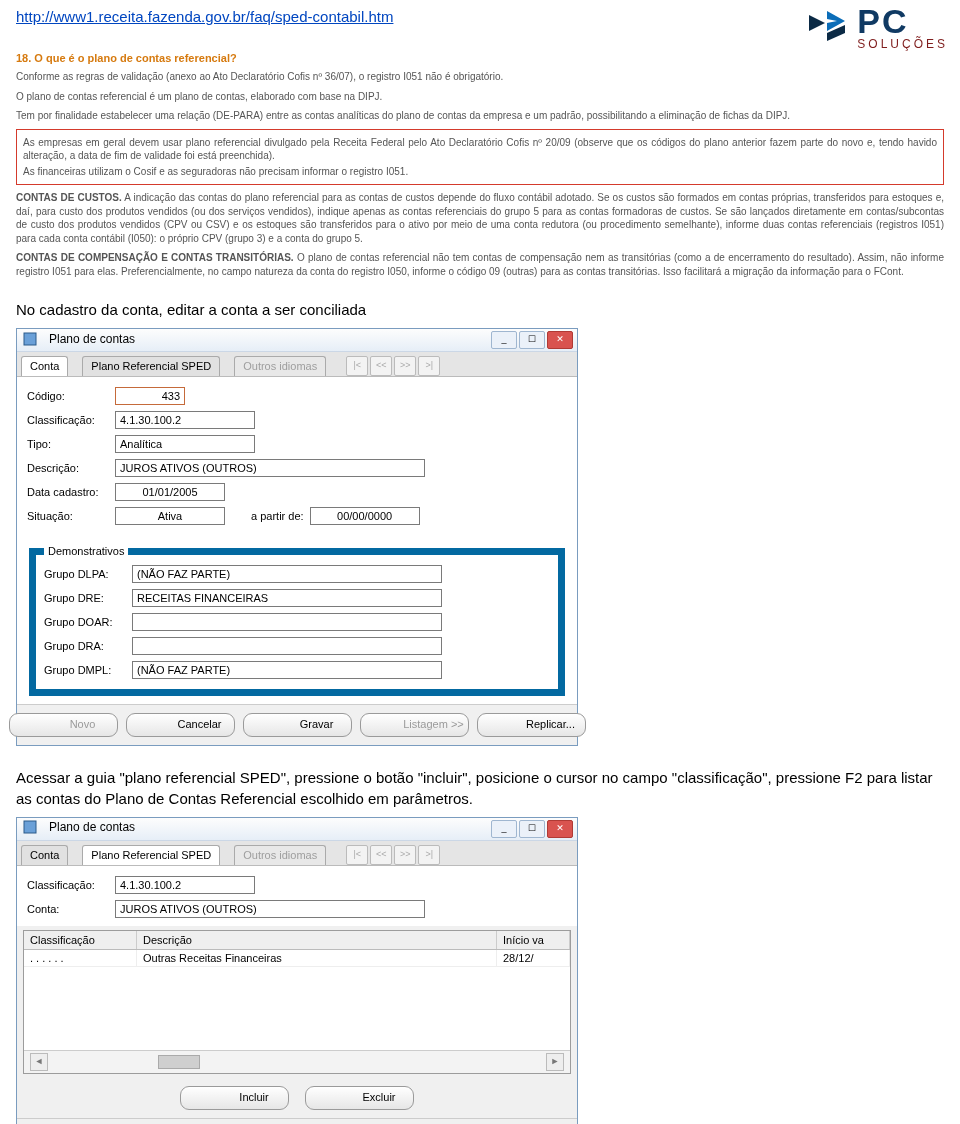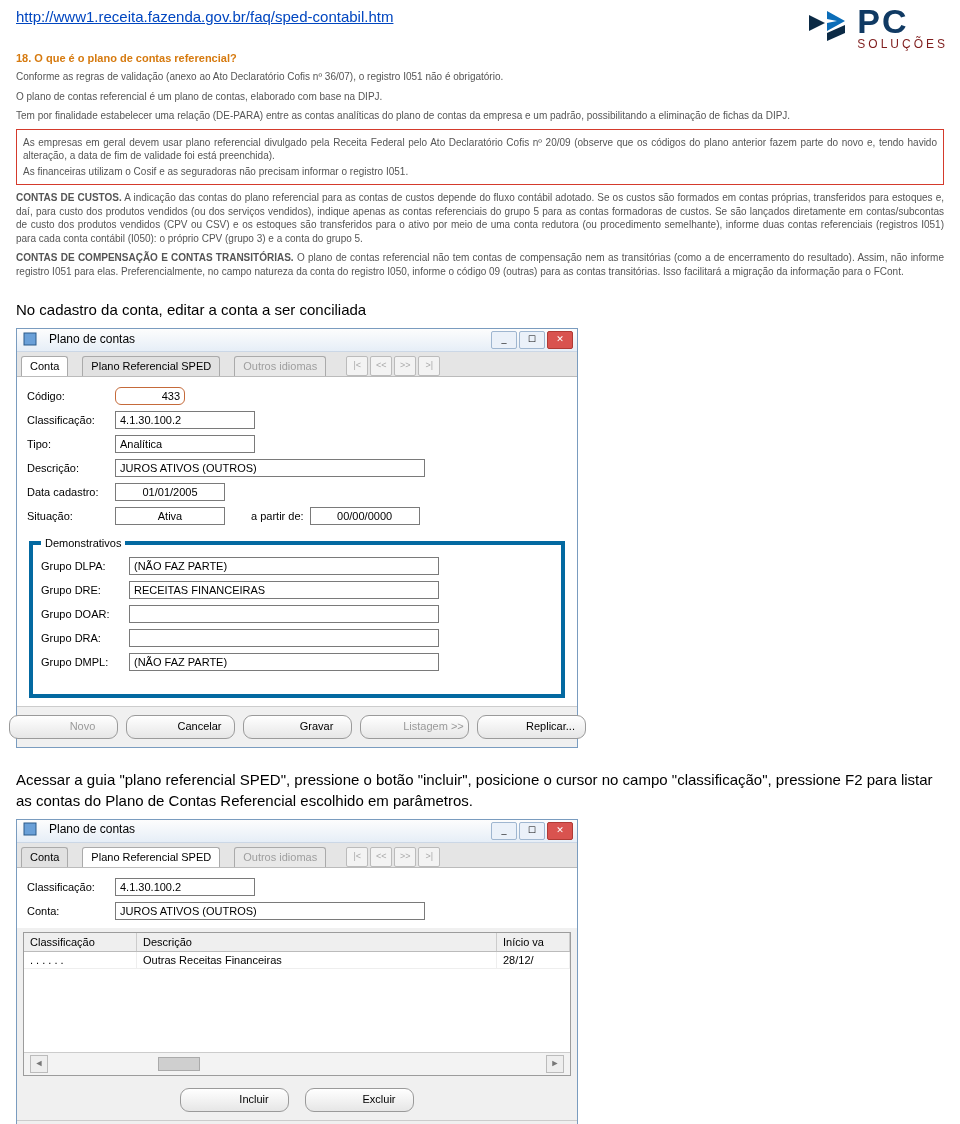--- a/index.html
+++ b/index.html
@@ -133,28 +133,28 @@
   }
   .row label { width: 82px; color:#000; }
   .row .txt {
     border: 1px solid #7a7a7a;
     height: 16px;
     padding: 0 4px;
     background: #fff;
     font-size: 11px;
     line-height: 16px;
   }
-  .w60 { width: 60px; border-radius: 6px; }
+  .w60 { width: 60px; }
   .w130 { width: 130px; }
   .w300 { width: 300px; }
   .w100 { width: 100px; text-align: center; }
   .fieldset {
-    border: 4px solid #0369a1;
-    padding: 8px 8px 17px 8px;
-    margin-top: 12px;
+    border: 7px solid #0369a1;
+    padding: 8px 8px 4px 8px;
+    margin-top: 20px;
   }
   .fieldset legend { font-size: 11px; padding: 0 4px; }
 
   .actions {
     display:flex; justify-content:center; gap:8px;
     padding: 8px 6px;
     border-top: 1px solid #ccc;
     background:#f0f0f0;
   }
   .actbtn {

